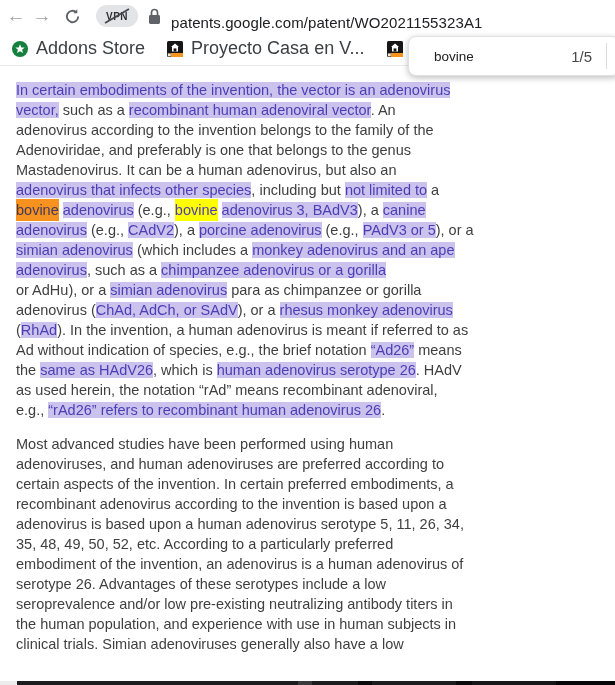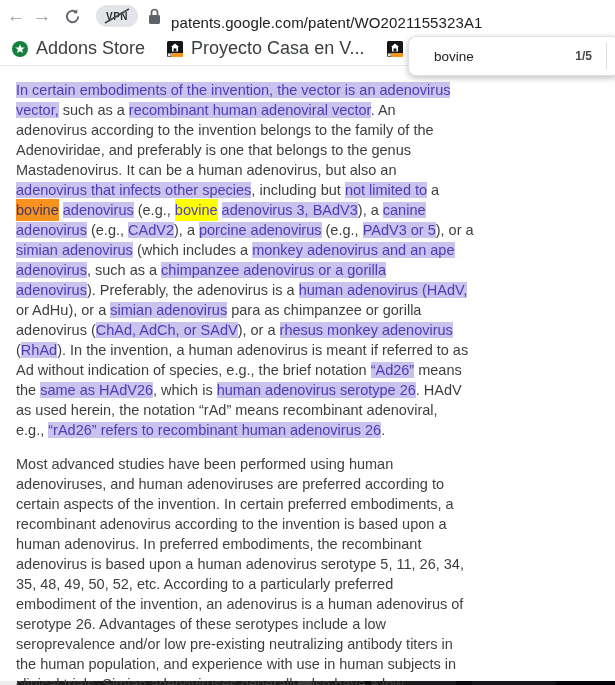--- a/index.html
+++ b/index.html
@@ -46,21 +46,21 @@
   }
   
   .findbar{
     position:absolute;top:36px;left:408px;width:212px;height:40px;
     background:#ffffff;border:1px solid #dfe1e5;border-radius:8px;
     box-shadow:0 2px 6px rgba(0,0,0,0.25);
     display:flex;align-items:center;box-sizing:border-box;
     padding:0 12px 0 25px;z-index:10;
   }
   .find-query{font-size:13.5px;color:#202124;flex:1 1 auto;}
-  .find-count{font-size:12px;color:#474747;flex:0 0 auto;font-weight:bold;}
+  .find-count{font-size:15px;color:#474747;flex:0 0 auto;}
   .find-sep{width:1px;height:26px;background:#dadce0;margin-left:14px;flex:0 0 1px;}
   
   .content{
     position:absolute;top:66px;left:16px;width:560px;z-index:1;
   }
   .para{margin-top:14px;}
   .tline{
     height:20px;line-height:20px;white-space:pre;
     font-size:14.5px;color:var(--body-text);
   }
@@ -150,35 +150,33 @@
       <div class="tline"><span class="hl-purple">In certain embodiments of the invention, the vector is an adenovirus</span></div>
       <div class="tline"><span class="hl-purple">vector,</span><span> such as a </span><span class="hl-purple">recombinant human adenoviral vector</span><span>. An</span></div>
       <div class="tline"><span>adenovirus according to the invention belongs to the family of the</span></div>
       <div class="tline"><span>Adenoviridae, and preferably is one that belongs to the genus</span></div>
       <div class="tline"><span>Mastadenovirus. It can be a human adenovirus, but also an</span></div>
       <div class="tline"><span class="hl-purple">adenovirus that infects other species</span><span>, including but </span><span class="hl-purple">not limited to</span><span> a</span></div>
       <div class="tline"><span class="hl-orange">bovine</span><span> </span><span class="hl-purple">adenovirus</span><span> (e.g., </span><span class="hl-yellow">bovine</span><span> </span><span class="hl-purple">adenovirus 3, BAdV3</span><span>), a </span><span class="hl-purple">canine</span></div>
       <div class="tline"><span class="hl-purple">adenovirus</span><span> (e.g., </span><span class="hl-purple">CAdV2</span><span>), a </span><span class="hl-purple">porcine adenovirus</span><span> (e.g., </span><span class="hl-purple">PAdV3 or 5</span><span>), or a</span></div>
       <div class="tline"><span class="hl-purple">simian adenovirus</span><span> (which includes a </span><span class="hl-purple">monkey adenovirus and an ape</span></div>
       <div class="tline"><span class="hl-purple">adenovirus</span><span>, such as a </span><span class="hl-purple">chimpanzee adenovirus or a gorilla</span></div>
-      <div class="tline"><span class="hl-purple">adenovirus</span><span>). Preferably, the adenovirus is a </span><span class="hl-purple">human adenovirus (HAdV,</span></div>
       <div class="tline"><span>or AdHu), or a </span><span class="hl-purple">simian adenovirus</span><span> para as chimpanzee or gorilla</span></div>
       <div class="tline"><span>adenovirus (</span><span class="hl-purple">ChAd, AdCh, or SAdV</span><span>), or a </span><span class="hl-purple">rhesus monkey adenovirus</span></div>
       <div class="tline"><span>(</span><span class="hl-purple">RhAd</span><span>). In the invention, a human adenovirus is meant if referred to as</span></div>
       <div class="tline"><span>Ad without indication of species, e.g., the brief notation </span><span class="hl-purple">“Ad26”</span><span> means</span></div>
       <div class="tline"><span>the </span><span class="hl-purple">same as HAdV26</span><span>, which is </span><span class="hl-purple">human adenovirus serotype 26</span><span>. HAdV</span></div>
       <div class="tline"><span>as used herein, the notation “rAd” means recombinant adenoviral,</span></div>
       <div class="tline"><span>e.g., </span><span class="hl-purple">“rAd26” refers to recombinant human adenovirus 26</span><span>.</span></div>
     </div>
     <div class="para">
       <div class="tline"><span>Most advanced studies have been performed using human</span></div>
       <div class="tline"><span>adenoviruses, and human adenoviruses are preferred according to</span></div>
       <div class="tline"><span>certain aspects of the invention. In certain preferred embodiments, a</span></div>
       <div class="tline"><span>recombinant adenovirus according to the invention is based upon a</span></div>
-      <div class="tline"><span>human adenovirus. In preferred embodiments, the recombinant</span></div>
       <div class="tline"><span>adenovirus is based upon a human adenovirus serotype 5, 11, 26, 34,</span></div>
       <div class="tline"><span>35, 48, 49, 50, 52, etc. According to a particularly preferred</span></div>
       <div class="tline"><span>embodiment of the invention, an adenovirus is a human adenovirus of</span></div>
       <div class="tline"><span>serotype 26. Advantages of these serotypes include a low</span></div>
       <div class="tline"><span>seroprevalence and/or low pre-existing neutralizing antibody titers in</span></div>
       <div class="tline"><span>the human population, and experience with use in human subjects in</span></div>
       <div class="tline"><span>clinical trials. Simian adenoviruses generally also have a low</span></div>
     </div>
   </div>
 

